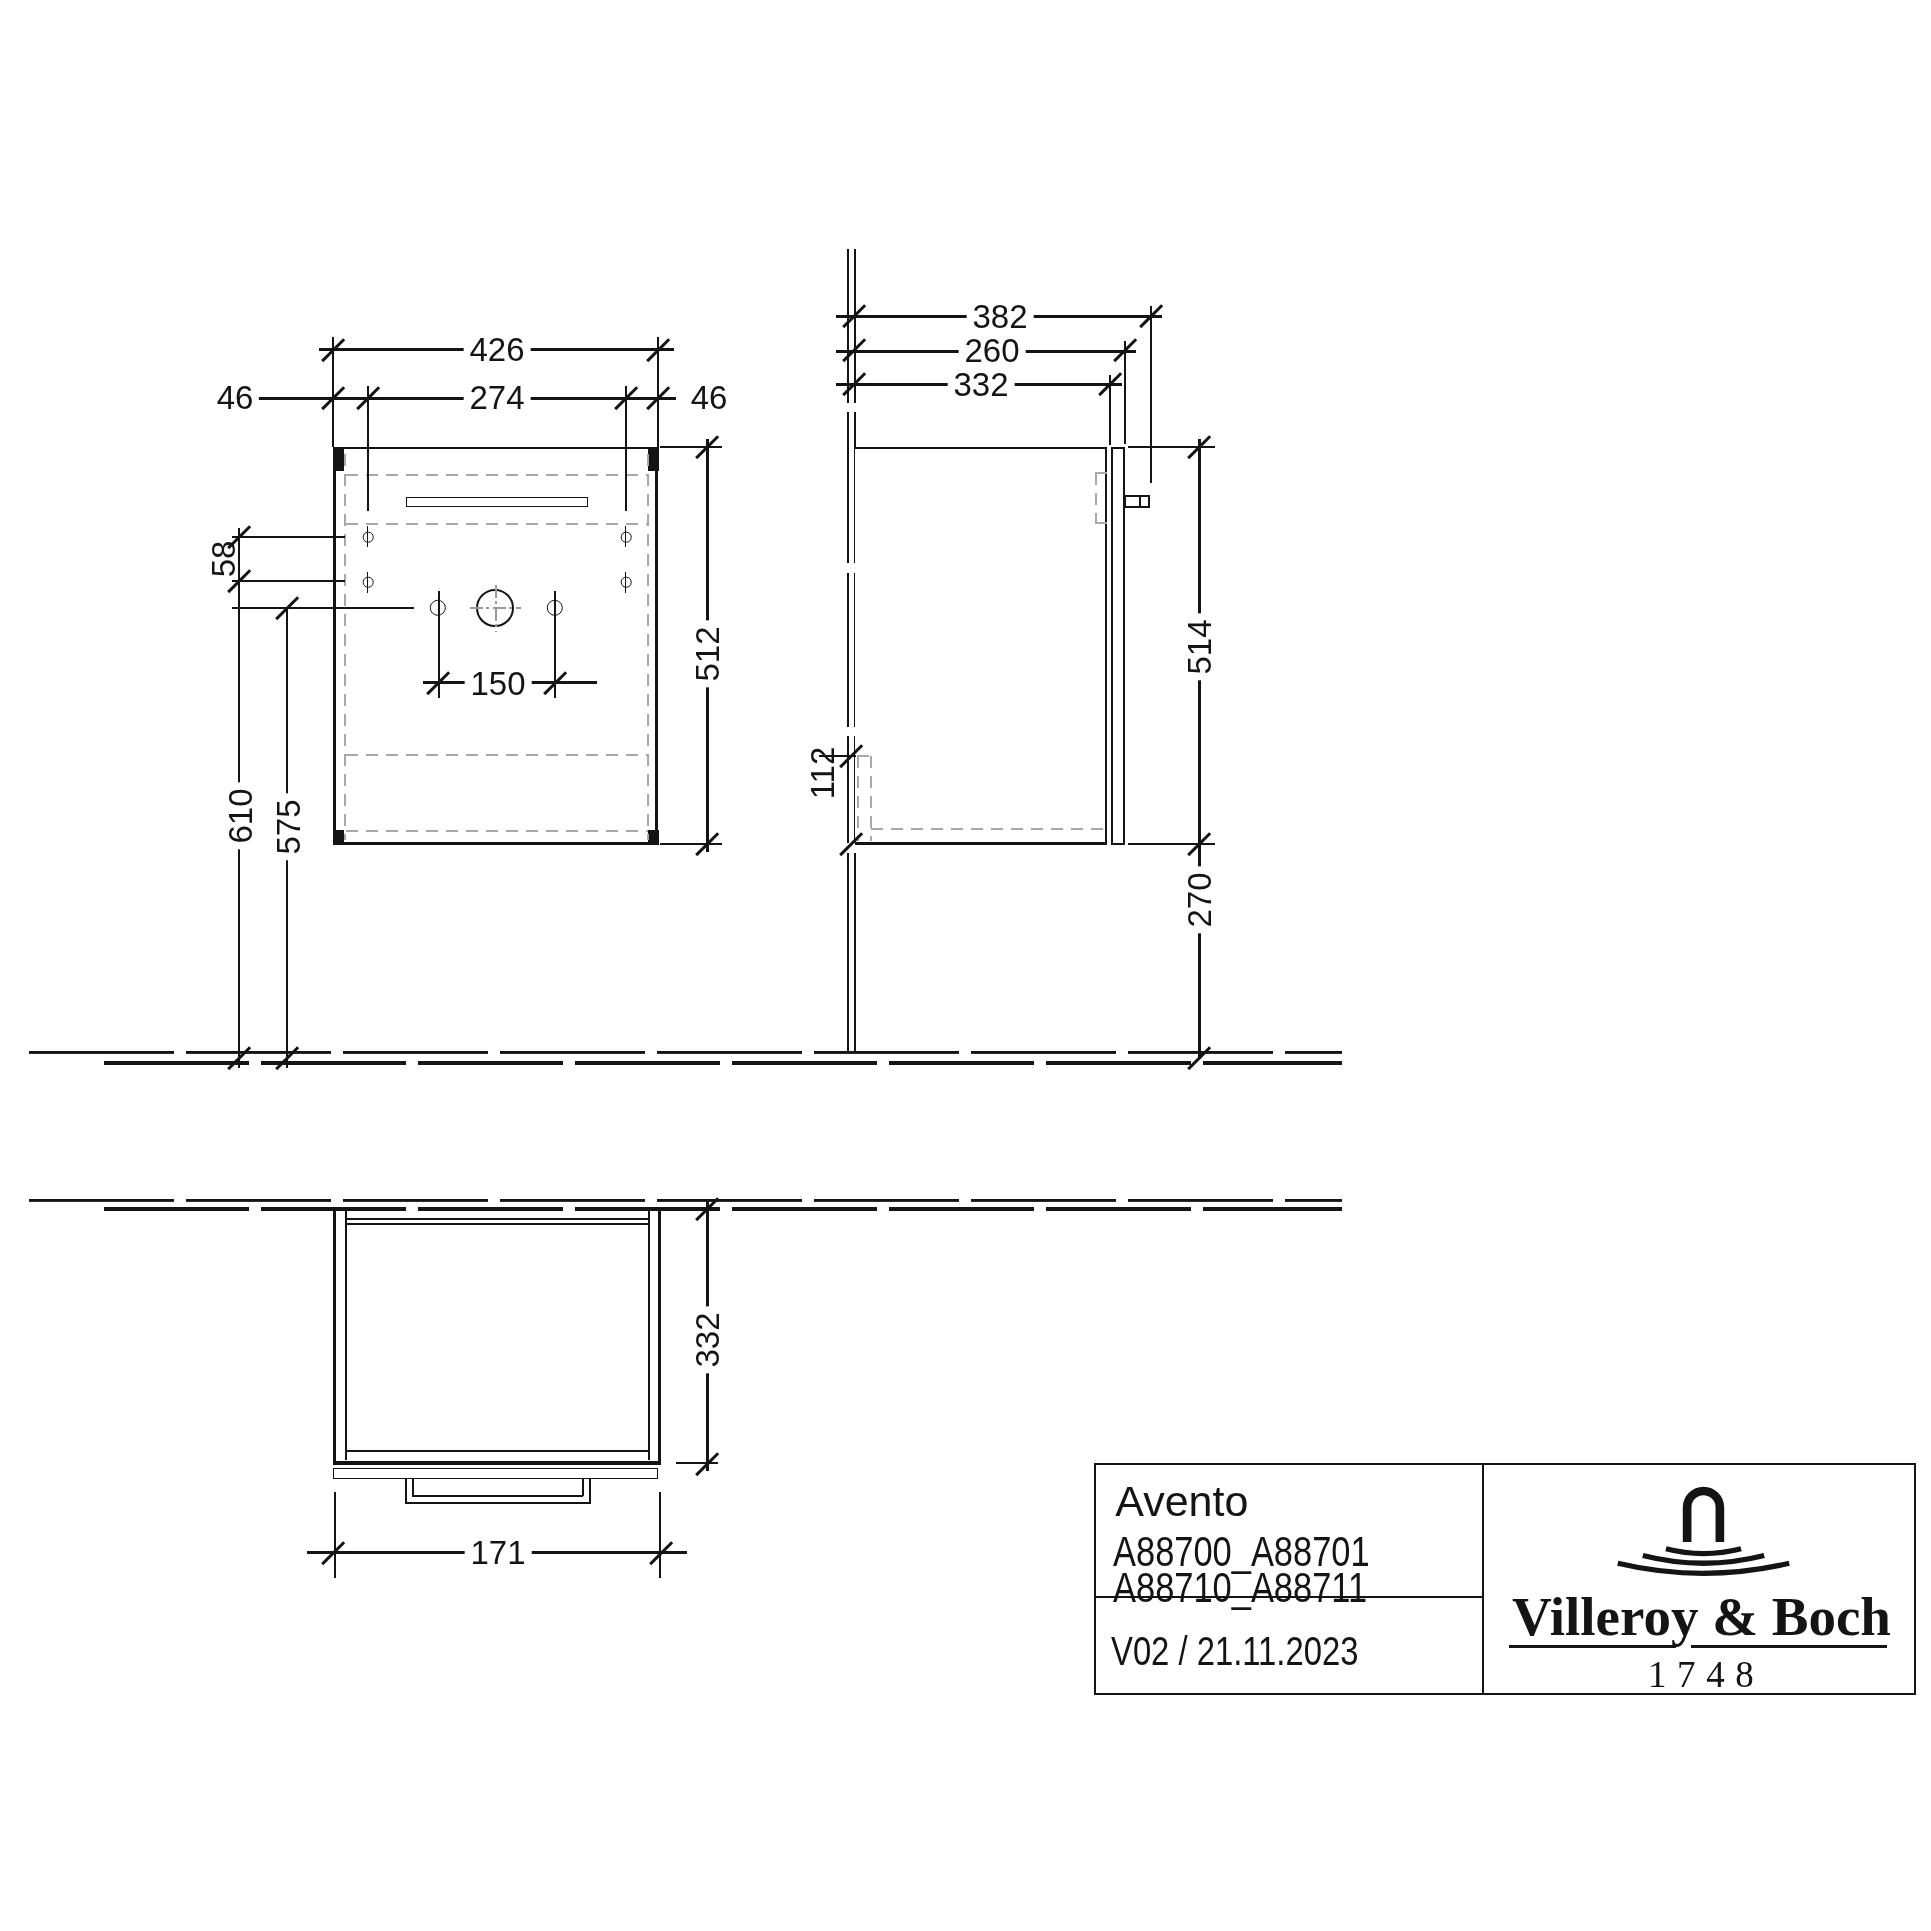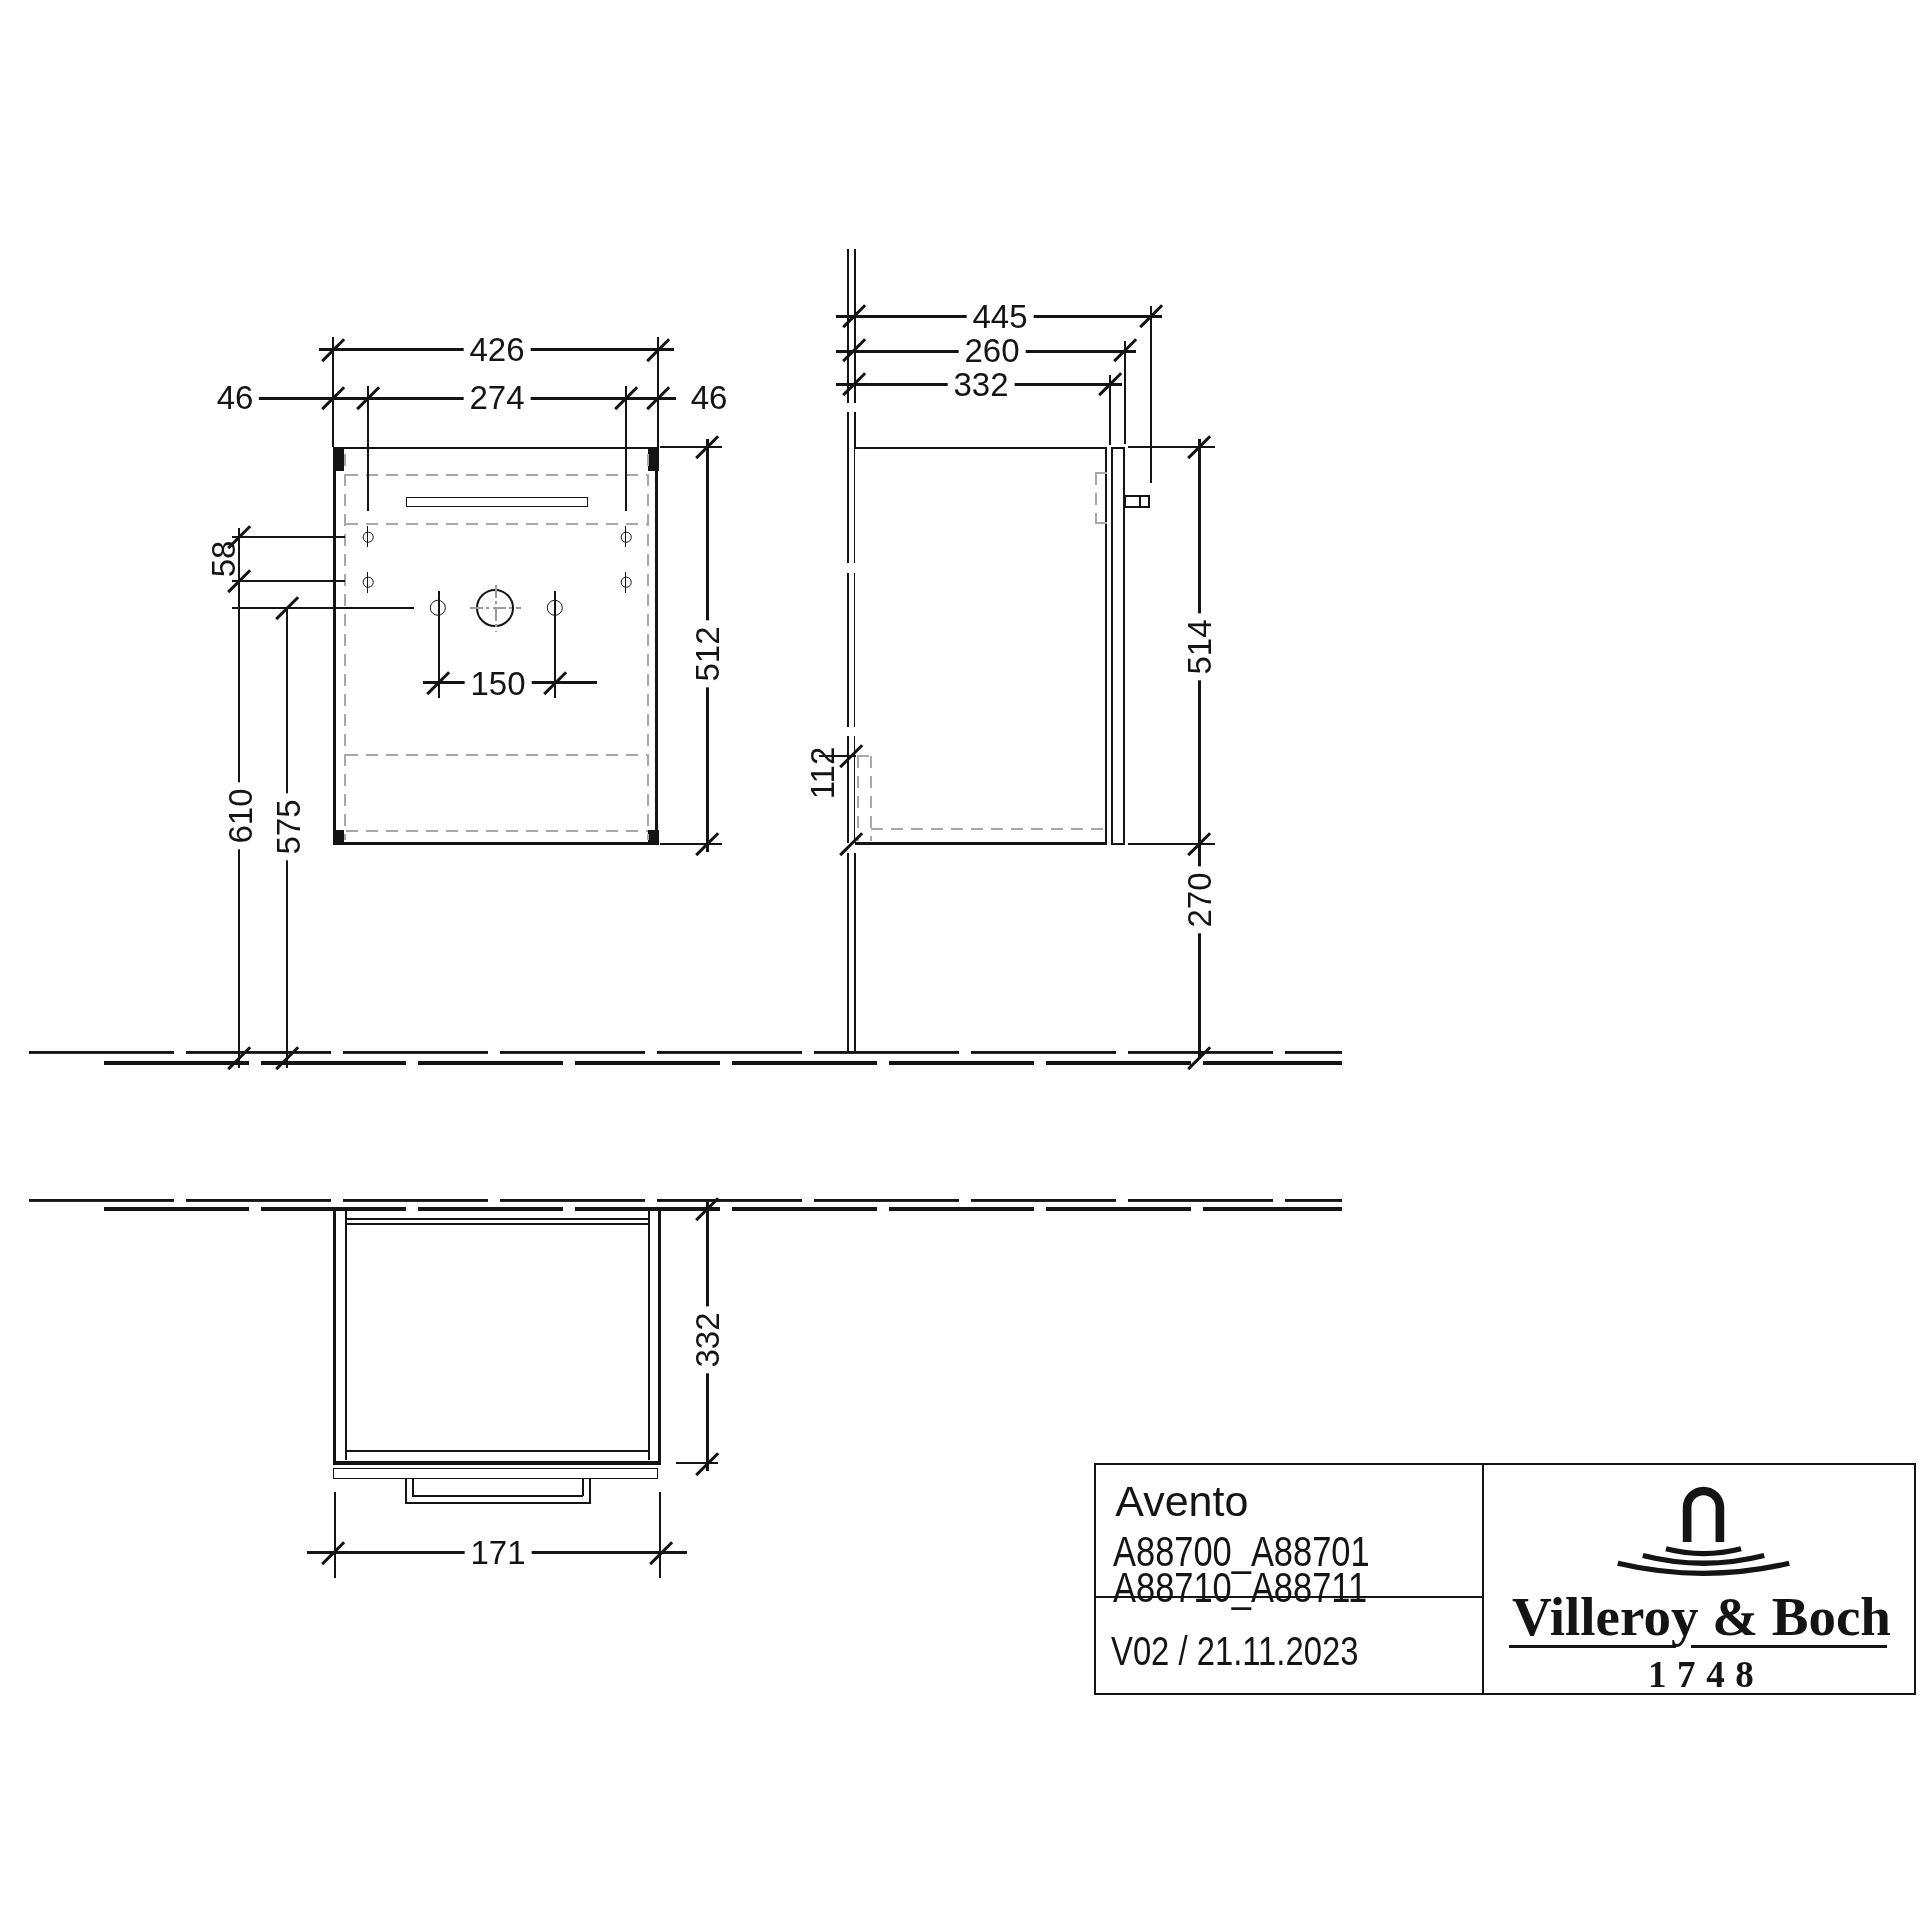--- a/index.html
+++ b/index.html
@@ -26,21 +26,21 @@
      border-left:2.5px solid #141414;border-right:2.5px solid #141414;}
   .circ{position:absolute;box-sizing:border-box;border:1.9px solid #141414;border-radius:50%;
      background:#fff;transform:translate(-50%,-50%);}
   
   #tb{position:absolute;left:1094px;top:1463px;width:822px;height:232px;box-sizing:border-box;
       border:2.9px solid #141414;}
   #tb .vdiv{position:absolute;left:386px;top:0;width:2.4px;height:100%;background:#141414;}
   #tb .hdiv{position:absolute;left:0;top:131px;width:388px;height:2.4px;background:#141414;}
   .tbt{position:absolute;line-height:1;white-space:nowrap;}
   .brandname{font-family:"Liberation Serif",serif;font-weight:bold;font-size:55px;}
-  .brandyear{font-family:"Liberation Serif",serif;font-weight:bold;font-size:37px;letter-spacing:10.6px;}
+  .brandyear{font-family:"Liberation Serif",serif;font-weight:normal;font-size:37px;letter-spacing:10.6px;}
 </style>
 </head>
 <body>
 
 <div id="canvas">
 
   <div>
 
     <div class="box" style="left:333px;top:447px;width:325px;height:398px;border-left-width:3.9px;border-right-width:3.9px;border-bottom-width:3.9px;"></div>
 
@@ -138,21 +138,21 @@
     <div class="dashh" style="left:1095px;top:522px;width:13.5px;"></div>
 
     <div class="dashv" style="left:857px;top:756px;height:85px;"></div>
     <div class="dashv" style="left:870px;top:756px;height:85px;"></div>
     <div class="dashh" style="left:857px;top:755px;width:14.5px;"></div>
     <div class="dashh" style="left:871px;top:828px;width:235px;"></div>
 
     <div class="ln" style="left:836px;top:315px;width:326px;height:2.5px;"></div>
     <div class="tick" style="left:854px;top:316px;"></div>
     <div class="tick" style="left:1151px;top:316px;"></div>
-    <div class="dt" style="left:1000px;top:316px;">445</div>
+    <div class="dt" style="left:1000px;top:316px;">382</div>
     <div class="ln" style="left:836px;top:350px;width:300px;height:2.5px;"></div>
     <div class="tick" style="left:854px;top:350px;"></div>
     <div class="tick" style="left:1125px;top:350px;"></div>
     <div class="dt" style="left:992px;top:350px;">260</div>
     <div class="ln" style="left:836px;top:383px;width:286px;height:2.5px;"></div>
     <div class="tick" style="left:854px;top:384px;"></div>
     <div class="tick" style="left:1110px;top:384px;"></div>
     <div class="dt" style="left:981px;top:384px;">332</div>
     <div class="ln" style="left:1109px;top:375px;width:1.9px;height:70px;"></div>
     <div class="ln" style="left:1124px;top:341px;width:1.9px;height:103px;"></div>

